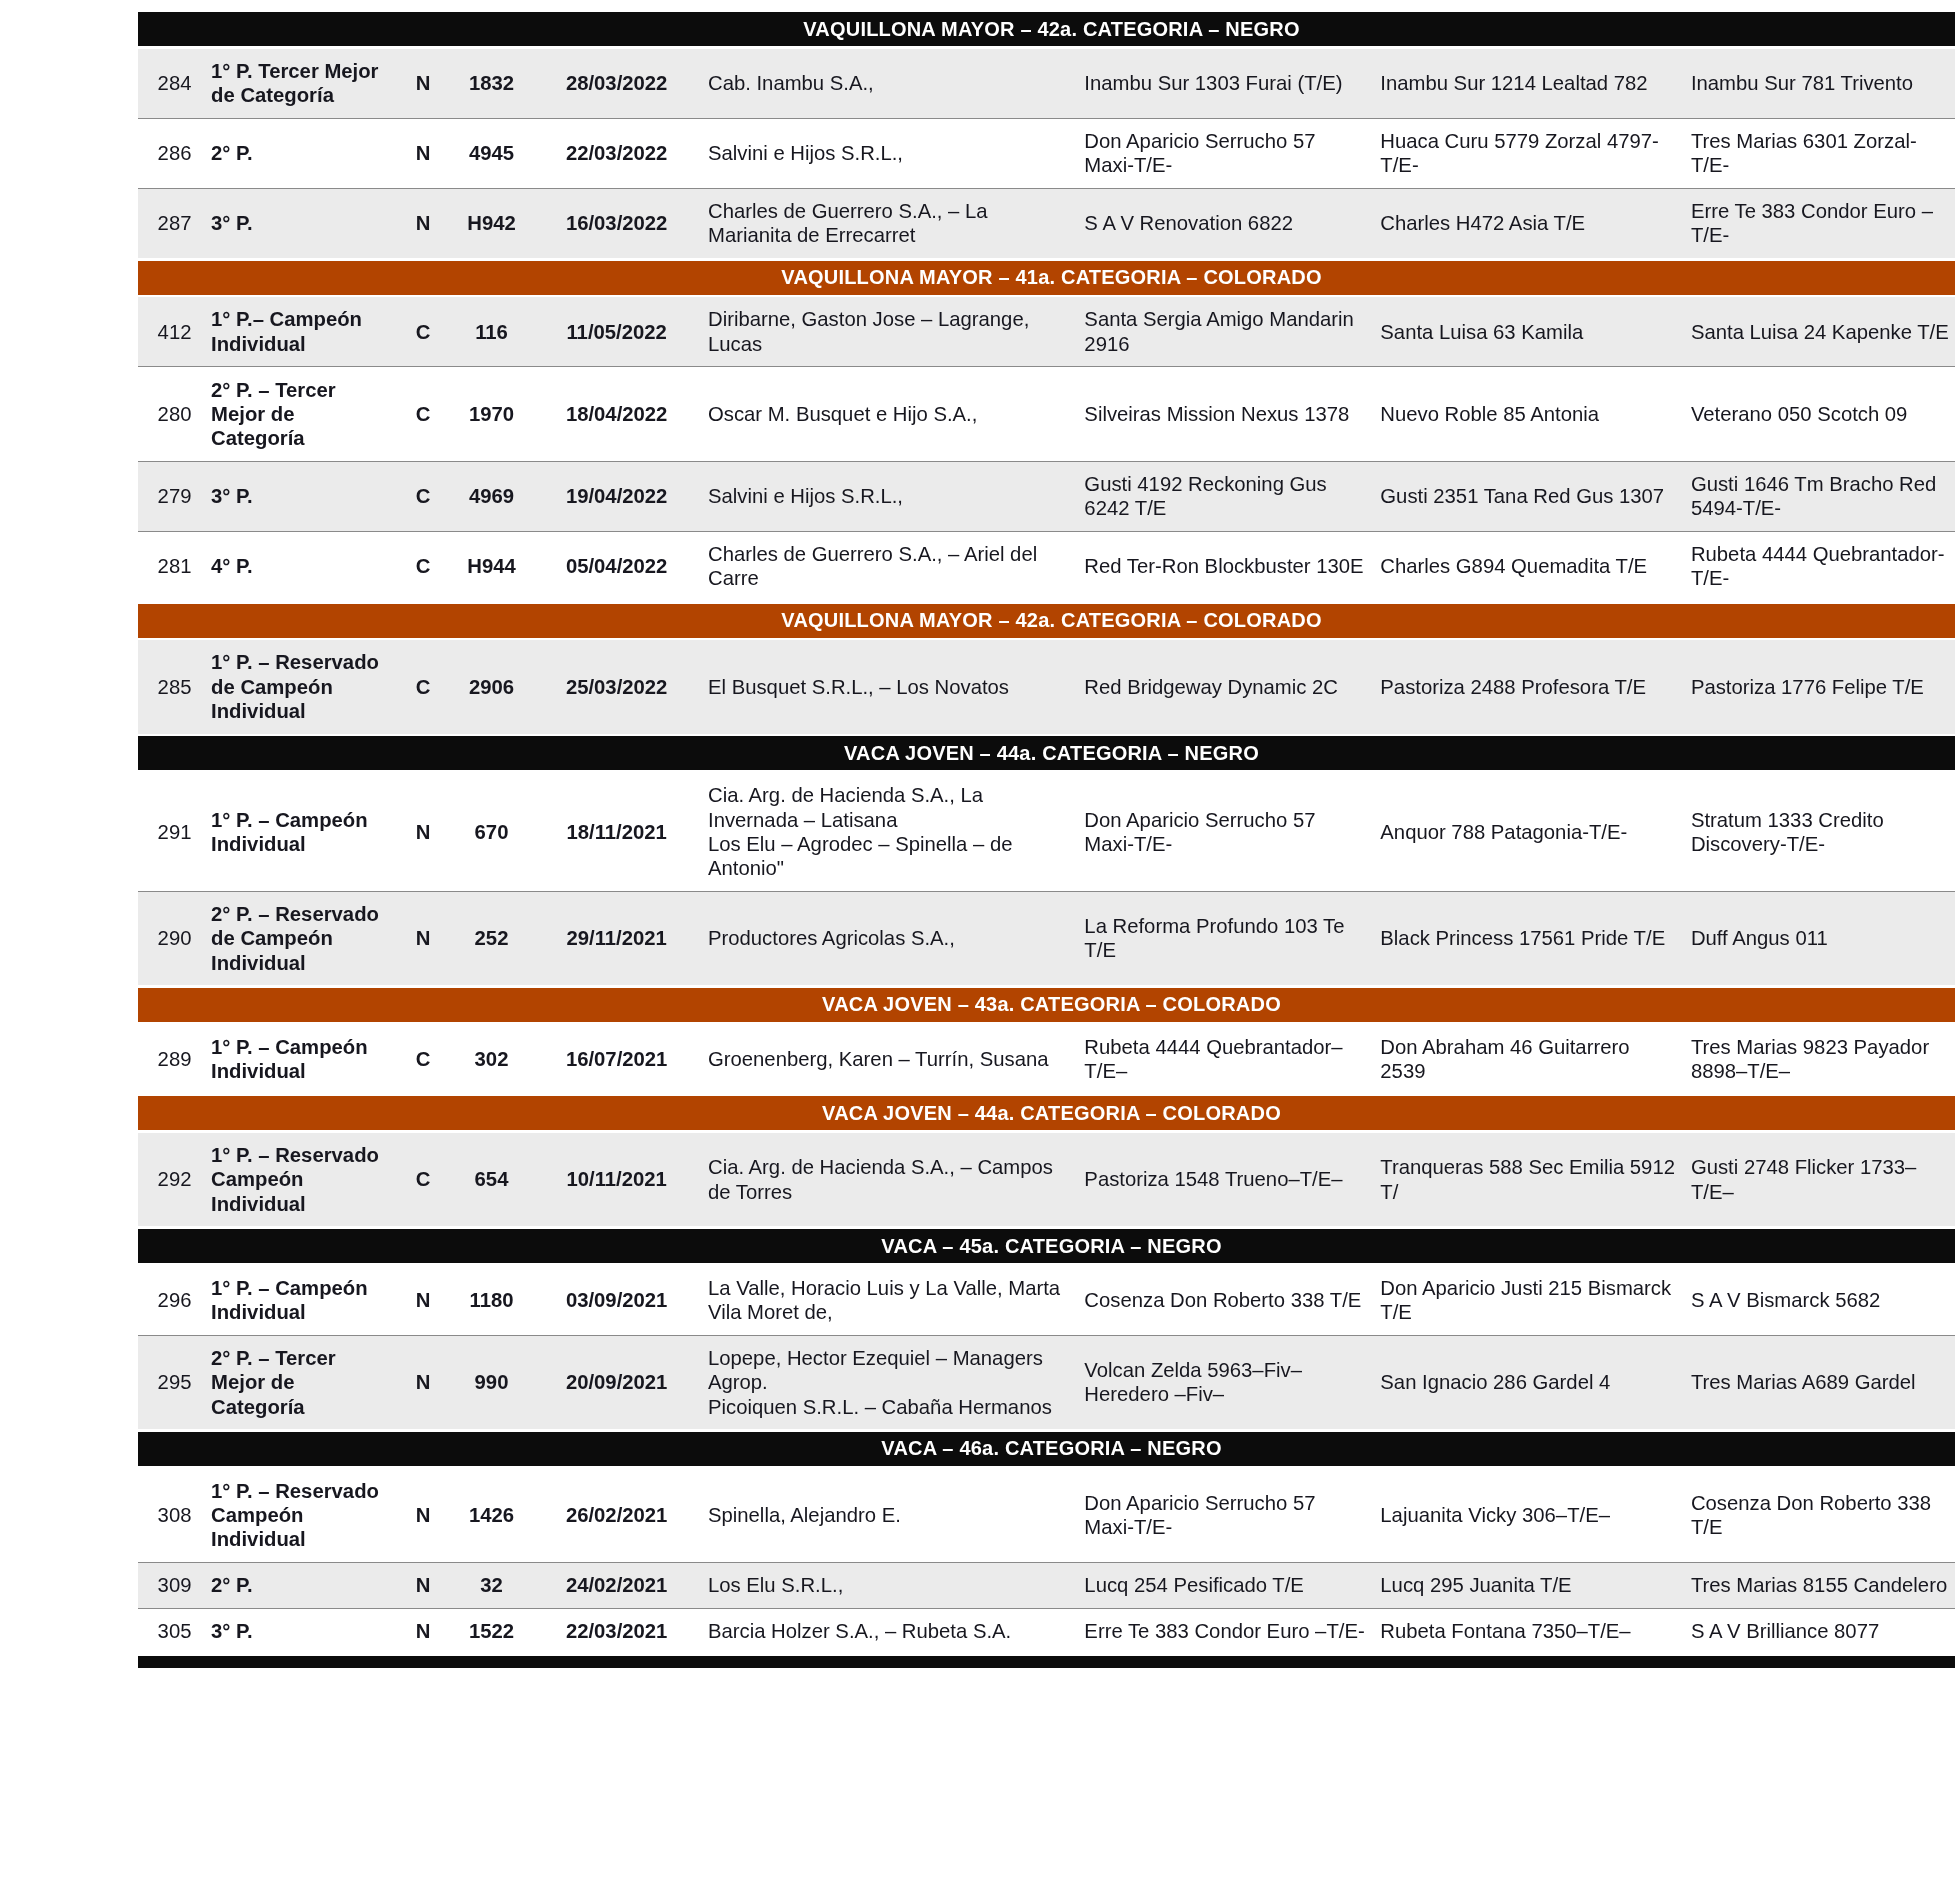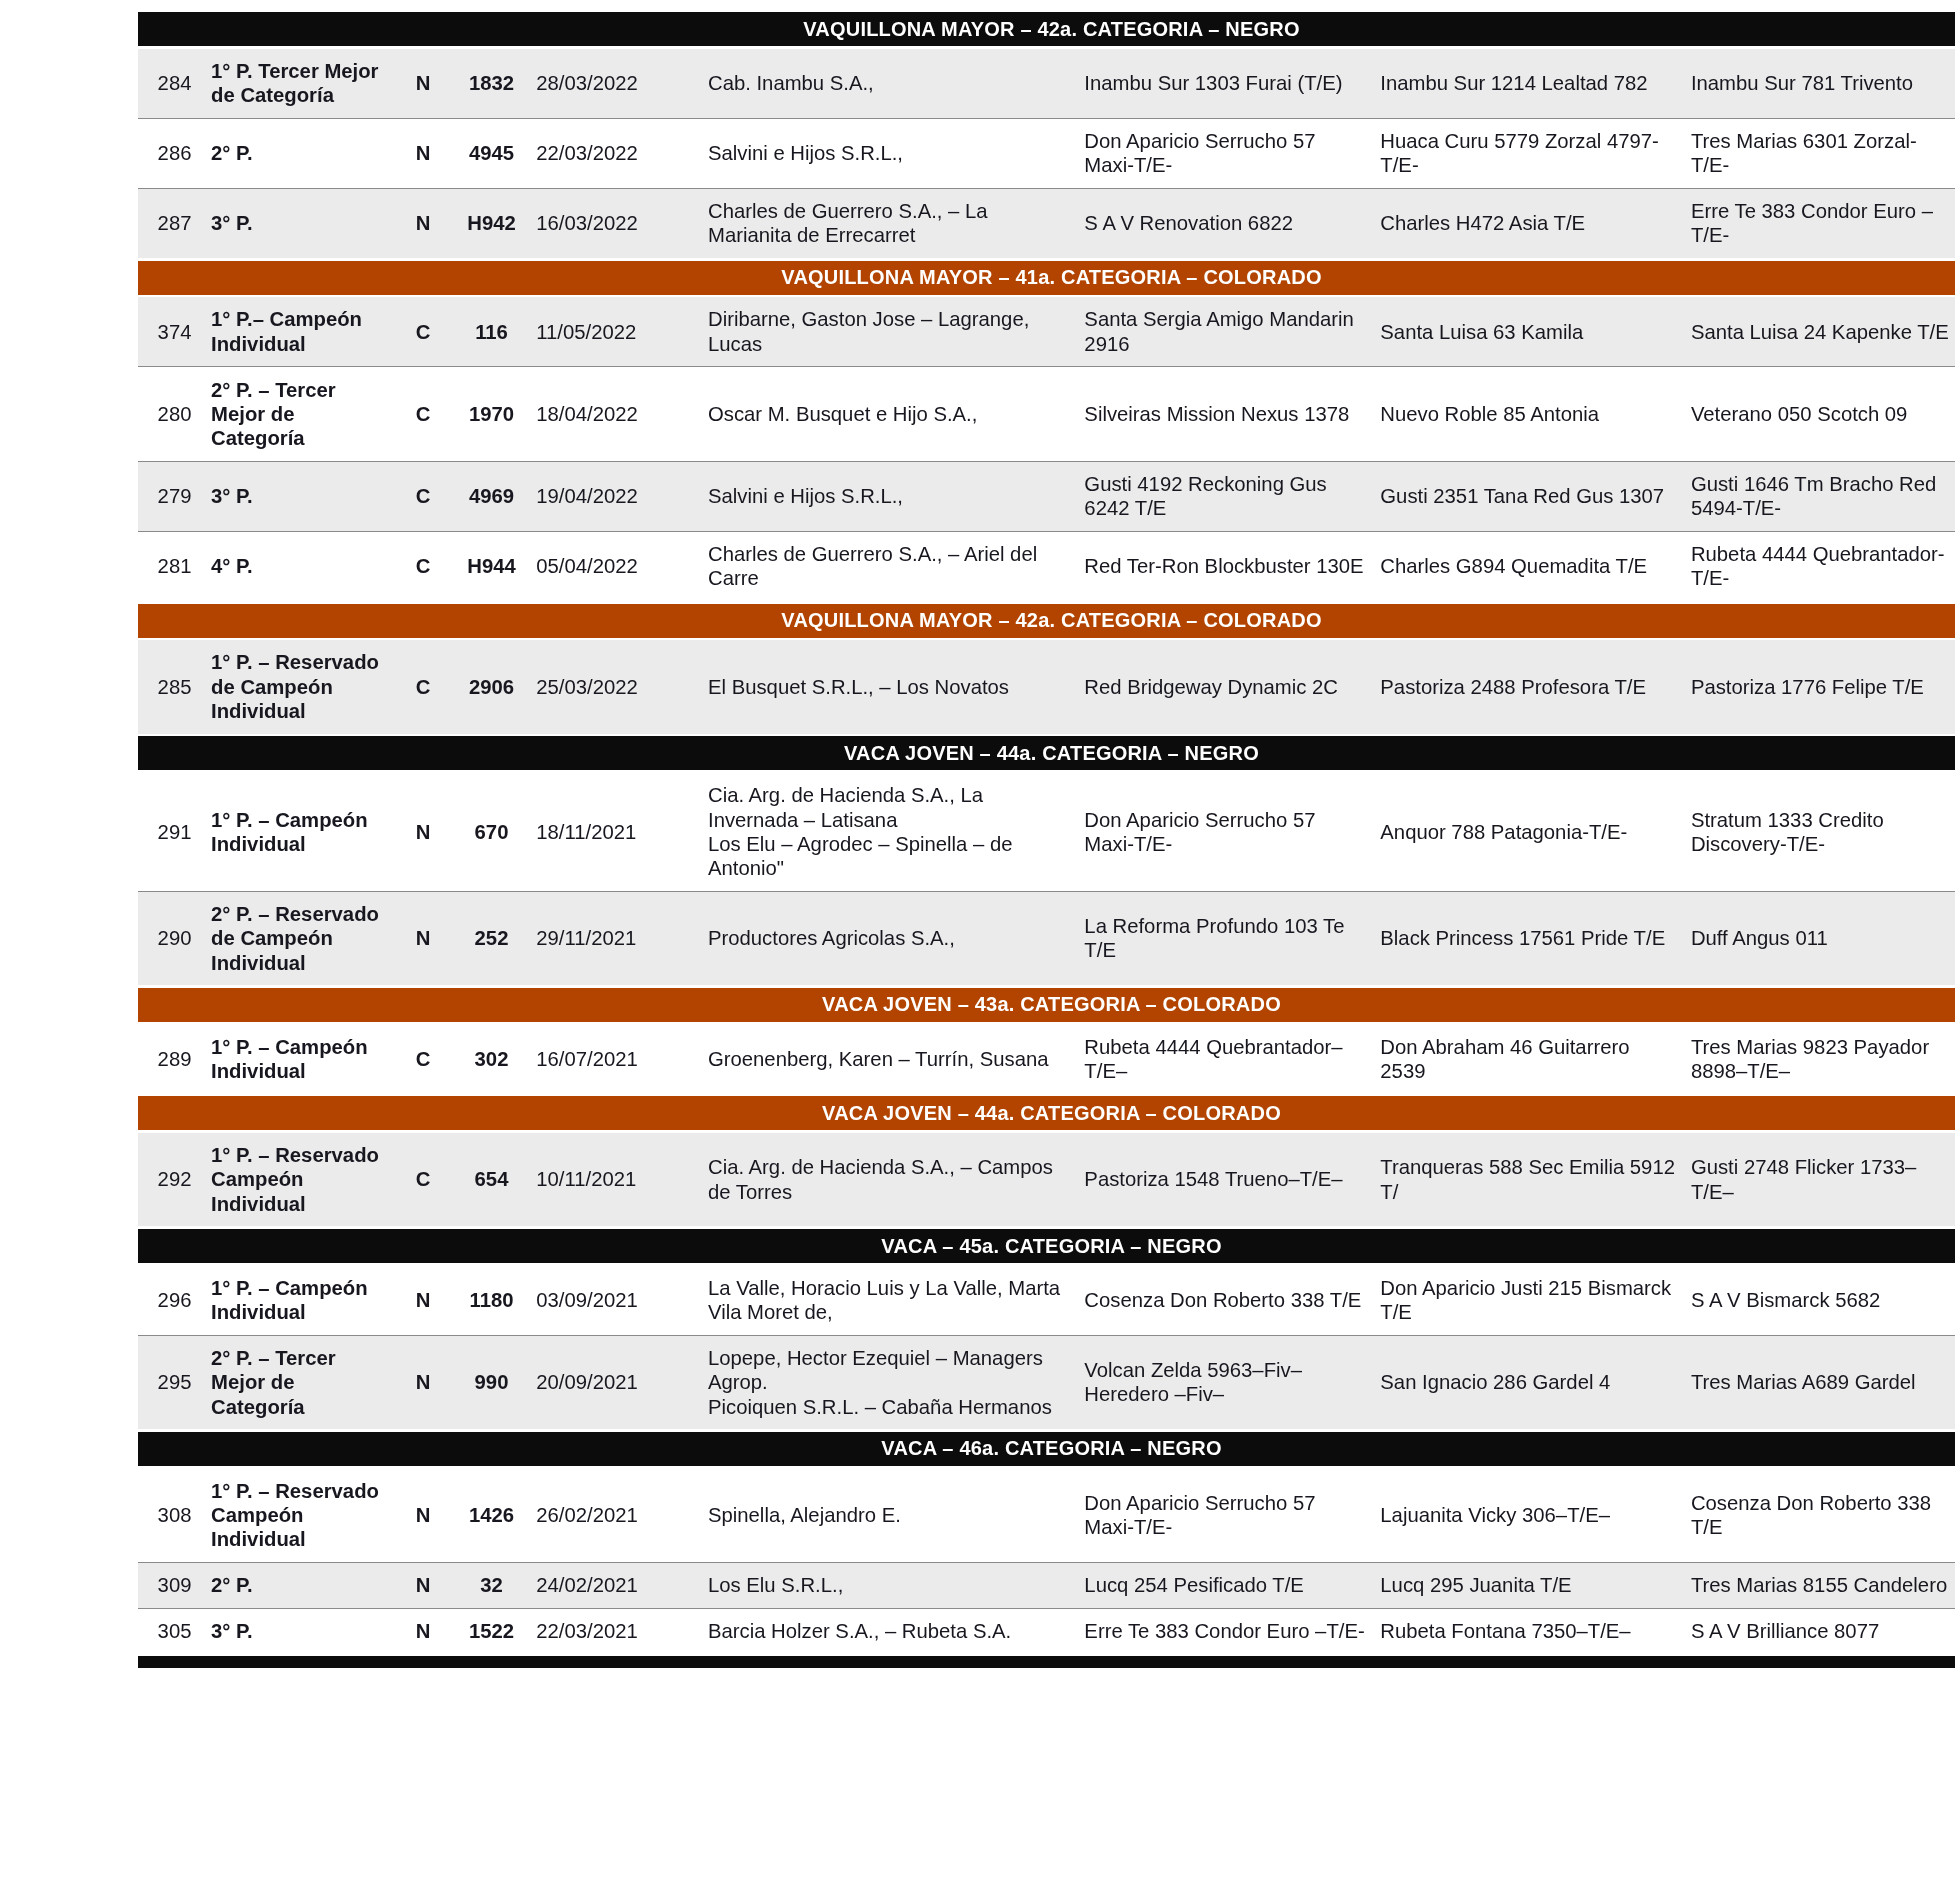--- a/index.html
+++ b/index.html
@@ -36,21 +36,21 @@
 
   td {
     vertical-align: middle;
     padding: 10.2px 11px 10.2px 0;
     overflow-wrap: break-word;
   }
   .c-num    { text-align: center; padding-right: 0; }
   .c-prize  { font-weight: bold; }
   .c-letter { text-align: center; font-weight: bold; padding-right: 0; }
   .c-id     { text-align: center; font-weight: bold; padding-right: 0; }
-  .c-date   { font-weight: normal; }
+  .c-date   { font-weight: bold; text-align: center; }
   .c-owner  { white-space: pre-line; }
 
   .footer-bar {
     background: #0c0c0c;
     height: 11.7px;
     margin-top: 2.7px;
   }
 </style>
 </head>
 <body>
@@ -114,21 +114,21 @@
           <col style="width: 2.6%;">
           <col style="width: 4.9%;">
           <col style="width: 9.4%;">
           <col style="width: 20.6%;">
           <col style="width: 16.2%;">
           <col style="width: 17%;">
           <col style="width: 15%;">
         </colgroup>
         <tbody>
           <tr class="shaded">
-            <td class="c-num">374</td>
+            <td class="c-num">412</td>
             <td class="c-prize">1° P.– Campeón Individual</td>
             <td class="c-letter">C</td>
             <td class="c-id">116</td>
             <td class="c-date">11/05/2022</td>
             <td class="c-owner">Diribarne, Gaston Jose – Lagrange, Lucas</td>
             <td class="c-ped">Santa Sergia Amigo Mandarin 2916</td>
             <td class="c-ped">Santa Luisa 63 Kamila</td>
             <td class="c-ped">Santa Luisa 24 Kapenke T/E</td>
           </tr>
           <tr>

